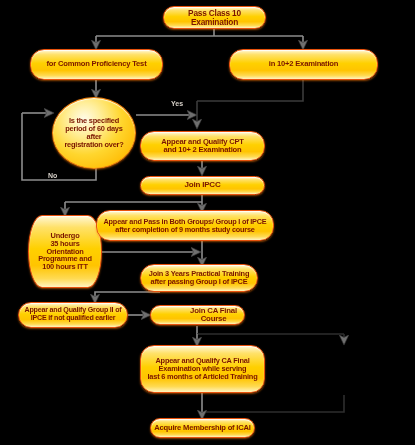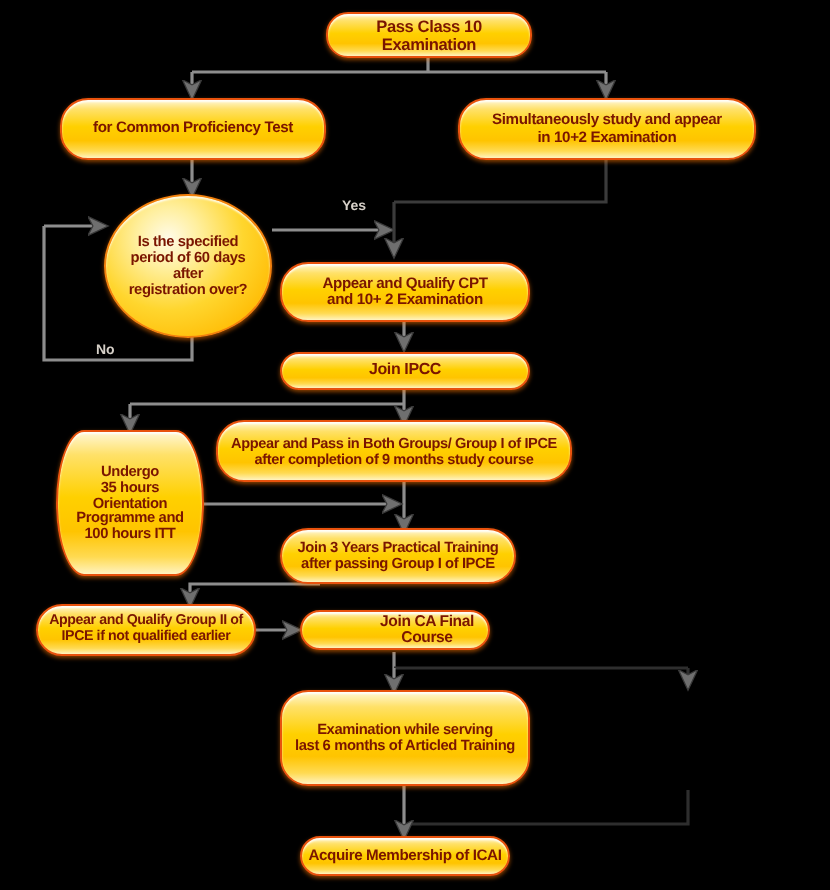--- a/index.html
+++ b/index.html
@@ -87,21 +87,20 @@
   </div>
 
   <div class="node pill-lg" style="left:30px;top:49px;width:133px;height:31px;font-size:7.6px;">
     <div>
       <span>for Common Proficiency Test</span>
     </div>
   </div>
 
   <div class="node pill-lg" style="left:229px;top:49px;width:149px;height:31px;font-size:7.6px;">
     <div>
-      <span>Simultaneously study and appear</span>
       <span>in 10+2 Examination</span>
     </div>
   </div>
 
   <div class="node ellipse" style="left:52px;top:97px;width:84px;height:72px;font-size:7.4px;">
     <div>
       <span>Is the specified</span>
       <span>period of 60 days</span>
       <span>after</span>
       <span>registration over?</span>
@@ -125,21 +124,21 @@
   <div class="node cyl" style="left:28px;top:215px;width:74px;height:73px;font-size:7.4px;">
     <div>
       <span>Undergo</span>
       <span>35 hours</span>
       <span>Orientation</span>
       <span>Programme and</span>
       <span>100 hours ITT</span>
     </div>
   </div>
 
-  <div class="node pill-lg" style="left:108px;top:210px;width:178px;height:31px;font-size:7.3px;justify-content:center;">
+  <div class="node pill-lg" style="left:96px;top:210px;width:178px;height:31px;font-size:7.3px;justify-content:center;">
     <div>
       <span>Appear and Pass in Both Groups/ Group I of IPCE</span>
       <span>after completion of 9 months study course</span>
     </div>
   </div>
 
   <div class="node pill-lg" style="left:140px;top:264px;width:118px;height:28px;font-size:7.4px;">
     <div>
       <span>Join 3 Years Practical Training</span>
       <span>after passing Group I of IPCE</span>
@@ -152,20 +151,21 @@
       <span>IPCE if not qualified earlier</span>
     </div>
   </div>
 
   <div class="node pill" style="left:150px;top:305px;width:95px;height:20px;font-size:7.8px;padding-left:32px;">
     <span>Join CA Final Course</span>
   </div>
 
   <div class="node pill-lg" style="left:140px;top:345px;width:125px;height:48px;font-size:7.4px;">
     <div>
+      <span>Appear and Qualify CA Final</span>
       <span>Examination while serving</span>
       <span>last 6 months of Articled Training</span>
     </div>
   </div>
 
 
   <div class="node pill" style="left:150px;top:418px;width:105px;height:20px;font-size:7.6px;text-align:center;">
     <span>Acquire Membership of ICAI</span>
   </div>
 

